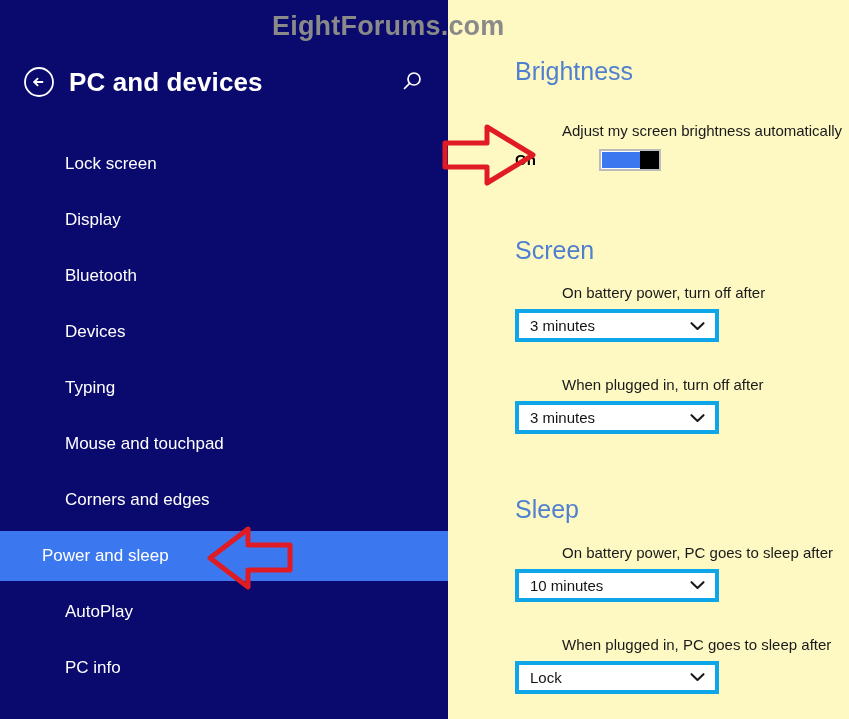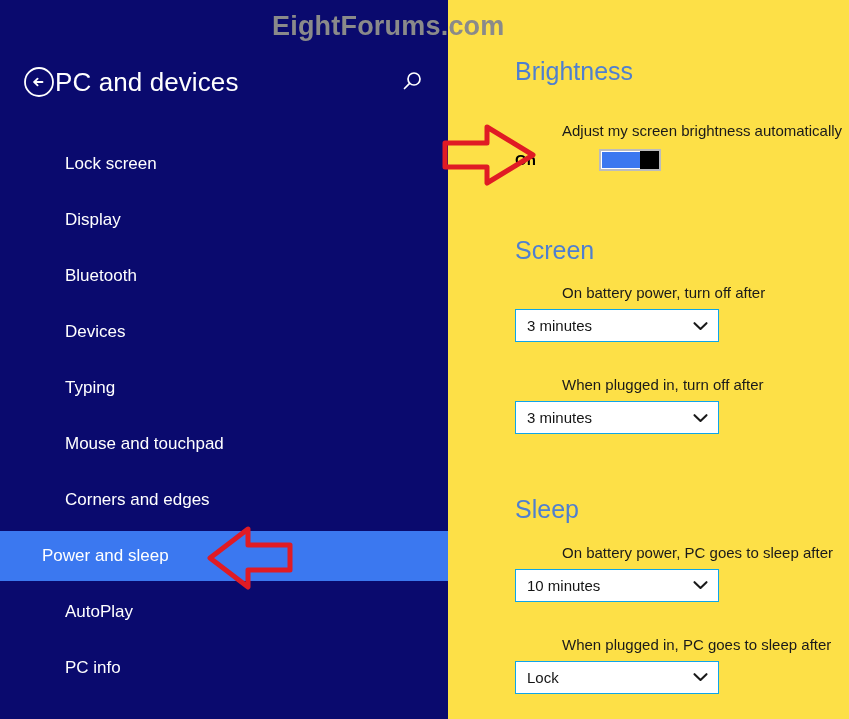--- a/index.html
+++ b/index.html
@@ -47,23 +47,24 @@
   .back-button {
     margin-left: 23px;
     width: 32px;
     height: 32px;
     flex: 0 0 32px;
     cursor: pointer;
     display: block;
   }
 
   .page-title {
+    margin-left: 14px;
     color: #ffffff;
     font-size: 26px;
-    font-weight: 400;
+    font-weight: 700;
     letter-spacing: 0.1px;
     white-space: nowrap;
   }
 
   .search-button {
     position: absolute;
     right: 22px;
     top: 10px;
     width: 28px;
     height: 28px;
@@ -94,21 +95,21 @@
   .nav-item.selected {
     background: #3b78f0;
     padding-left: 42px;
   }
 
   
   .content {
     position: relative;
     flex: 1 1 auto;
     height: 719px;
-    background: #fde047;
+    background: #fef9c3;
     padding-left: 67px;
     padding-top: 58px;
   }
 
   .section-heading {
     color: #4f7fd0;
     font-size: 25px;
     font-weight: 400;
     line-height: 1.1;
     white-space: nowrap;
@@ -165,21 +166,21 @@
   .screen-block { margin-top: 66px; }
   .sleep-block  { margin-top: 62px; }
 
   .select-group { margin-top: 20px; }
   .select-group.spaced { margin-top: 34px; }
 
   .combo {
     margin-top: 8px;
     width: 204px;
     height: 33px;
-    border: 1px solid #0ea5e9;
+    border: 4px solid #0ea5e9;
     background: #ffffff;
     display: flex;
     align-items: center;
     padding: 0 10px 0 11px;
     cursor: pointer;
     position: relative;
   }
 
   .combo-value {
     color: #141414;

